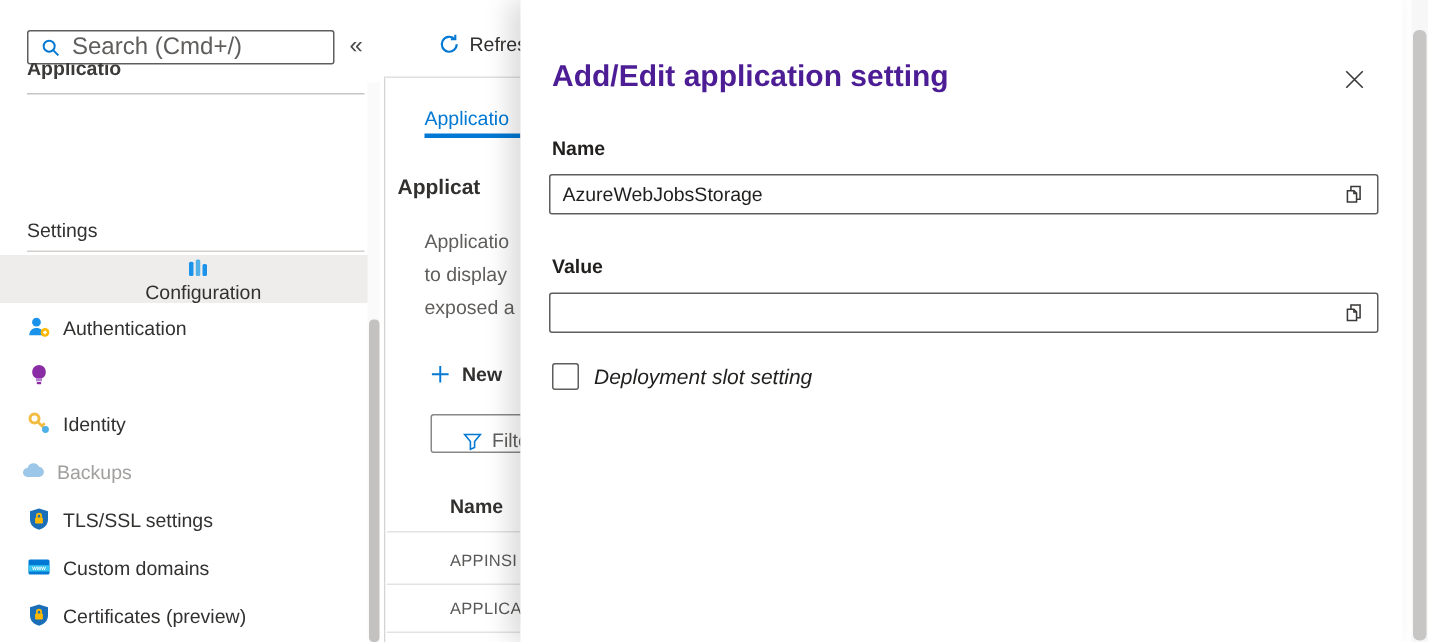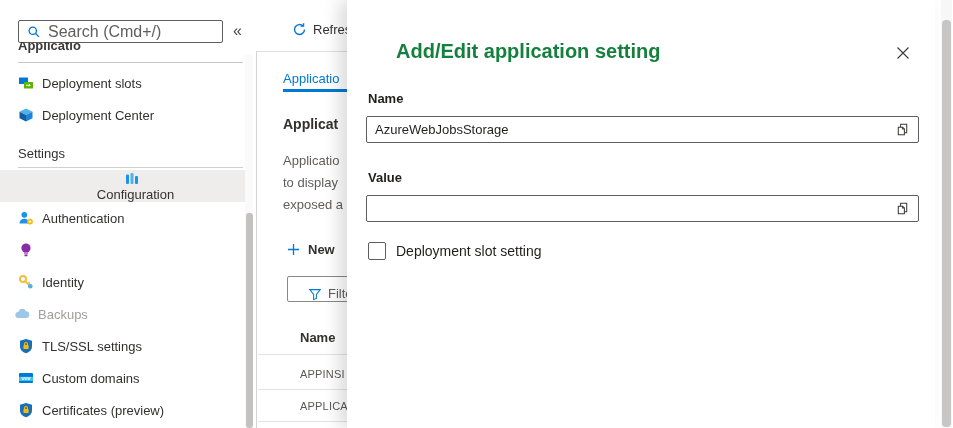--- a/index.html
+++ b/index.html
@@ -34,47 +34,47 @@
   .sb-track { position:absolute; left:245px; top:55px; bottom:0; width:8px; background:#fafafa; }
   .sb-thumb { position:absolute; left:246px; top:213px; width:7px; height:215px; background:#c4c2c0; border-radius:3px; }
 
   
   .content { position:absolute; left:257px; top:0; width:90px; height:428px; overflow:hidden; background:#fff; }
   .refresh-btn { position:absolute; left:35px; top:22px; display:flex; align-items:center; cursor:pointer; }
   .refresh-btn .lbl { margin-left:6px; font-size:13px; color:#323130; white-space:nowrap; }
   .toolbar-hr { position:absolute; left:0; right:0; top:51px; height:1px; background:#e1dfdd; }
   .tab { position:absolute; left:26px; top:71px; font-size:13px; color:#0078d4; white-space:nowrap; cursor:pointer; }
   .tab-underline { position:absolute; left:26px; right:0; top:89px; height:3px; background:#0078d4; }
-  .content-heading { position:absolute; left:26px; top:116px; font-size:14px; font-weight:bold;
+  .content-heading { position:absolute; left:8px; top:116px; font-size:14px; font-weight:bold;
     color:#323130; white-space:nowrap; }
   .content-desc { position:absolute; left:26px; top:150px; font-size:13px; color:#605e5c;
     line-height:22px; white-space:nowrap; }
   .new-btn { position:absolute; left:30px; top:242px; display:flex; align-items:center; cursor:pointer; }
   .new-btn .lbl { margin-left:8px; font-size:13px; color:#323130; white-space:nowrap;font-weight:bold; }
   .filter-box { position:absolute; left:30px; top:276px; width:80px; height:26px;
     border:1px solid #8a8886; border-radius:2px; display:flex; align-items:flex-end; padding-left:20px; }
   .filter-box .lbl { margin-left:6px; font-size:13px; color:#605e5c; white-space:nowrap; }
   .tbl-header { position:absolute; left:43px; top:330px; font-size:13px; font-weight:bold; color:#323130; }
   .tbl-hr { position:absolute; left:1px; right:0; height:1px; background:#e5e3e1; }
   .tbl-row { position:absolute; left:43px; font-size:11px; color:#5b5957; letter-spacing:.2px; white-space:nowrap; }
 
   
   .flyout { position:absolute; left:347px; top:0; width:588px; height:428px; background:#fff;
     box-shadow:-8px 0 16px rgba(0,0,0,.14); }
-  .flyout-title { position:absolute; left:21px; top:40px; font-size:20px; font-weight:bold; color:#15803d;margin-left:28px; }
+  .flyout-title { position:absolute; left:21px; top:40px; font-size:20px; font-weight:bold; color:#4c1d95; }
   .close-btn { position:absolute; right:24px; top:45px; width:16px; height:16px; cursor:pointer; }
   .field-label { position:absolute; left:21px; font-size:13px; font-weight:600; color:#201f1e; }
   .input-wrap { position:absolute; left:19px; right:16px; height:27px; border:1px solid #5f5e5c;
     border-radius:2px; display:flex; align-items:center; background:#fff; }
   .input-wrap input { border:none; outline:none; flex:1; padding-left:8px; font-size:13px;
     color:#201f1e; font-family:inherit; background:transparent; height:100%; }
   .copy-btn { flex:0 0 auto; margin-right:8px; cursor:pointer; display:flex; align-items:center; }
   .check-row { position:absolute; left:21px; top:242px; display:flex; align-items:center; }
   .checkbox { width:18px; height:18px; border:1px solid #5f5e5c; border-radius:2px; background:#fff; cursor:pointer; }
-  .check-row .lbl { margin-left:10px; font-size:14px; color:#201f1e; }
+  .check-row .lbl { margin-left:10px; font-size:14px; color:#201f1e;font-style:italic; }
 
   
   .page-track { position:absolute; right:1px; top:0; bottom:0; width:11px; background:#f7f7f7; }
   .page-thumb { position:absolute; right:2px; top:20px; bottom:1px; width:9px; background:#c8c6c4; border-radius:4px; }
 </style>
 </head>
 <body>
 
 <div class="stage">
 
@@ -86,42 +86,20 @@
       </svg>
       <input class="search-input" type="text" placeholder="Search (Cmd+/)" style="">
     </div>
     <div class="collapse-btn">«</div>
 
     <div class="clipped-section">
       <span>Applicatio</span>
     </div>
     <div class="side-hr hr1"></div>
 
-    <div class="nav-group" style="top:67px">
-      <div class="nav-item">
-        <span class="ic">
-          <svg width="16" height="16" viewBox="0 0 16 16">
-            <rect x="1" y="2.5" width="9" height="6.5" rx="0.5" fill="#0078d4"></rect>
-            <rect x="6" y="7" width="9" height="6.5" rx="0.5" fill="#5db300"></rect>
-            <path d="M8 10.2h4M11 9l1.2 1.2L11 11.4" stroke="#fff" stroke-width="1" fill="none"></path>
-          </svg>
-          </span>
-        <span class="lbl">Deployment slots</span>
-      </div>
-      <div class="nav-item">
-        <span class="ic">
-          <svg width="16" height="16" viewBox="0 0 16 16">
-            <polygon points="8,1.5 14.5,4.7 8,8 1.5,4.7" fill="#50b0e8"></polygon>
-            <polygon points="1.5,4.7 8,8 8,14.5 1.5,11.3" fill="#0f5f9e"></polygon>
-            <polygon points="14.5,4.7 8,8 8,14.5 14.5,11.3" fill="#1b84d8"></polygon>
-          </svg>
-          </span>
-        <span class="lbl">Deployment Center</span>
-      </div>
-    </div>
 
     <div class="section-header" style="top:146px">Settings</div>
     <div class="side-hr hr2"></div>
 
     <div class="nav-group" style="top:170px">
       <div class="nav-item selected">
         <span class="ic">
           <svg width="16" height="16" viewBox="0 0 16 16">
             <rect x="2" y="3.5" width="3" height="9.5" rx="1" fill="#1b93eb"></rect>
             <rect x="6.5" y="2" width="3" height="11" rx="1" fill="#50b0e8"></rect>

